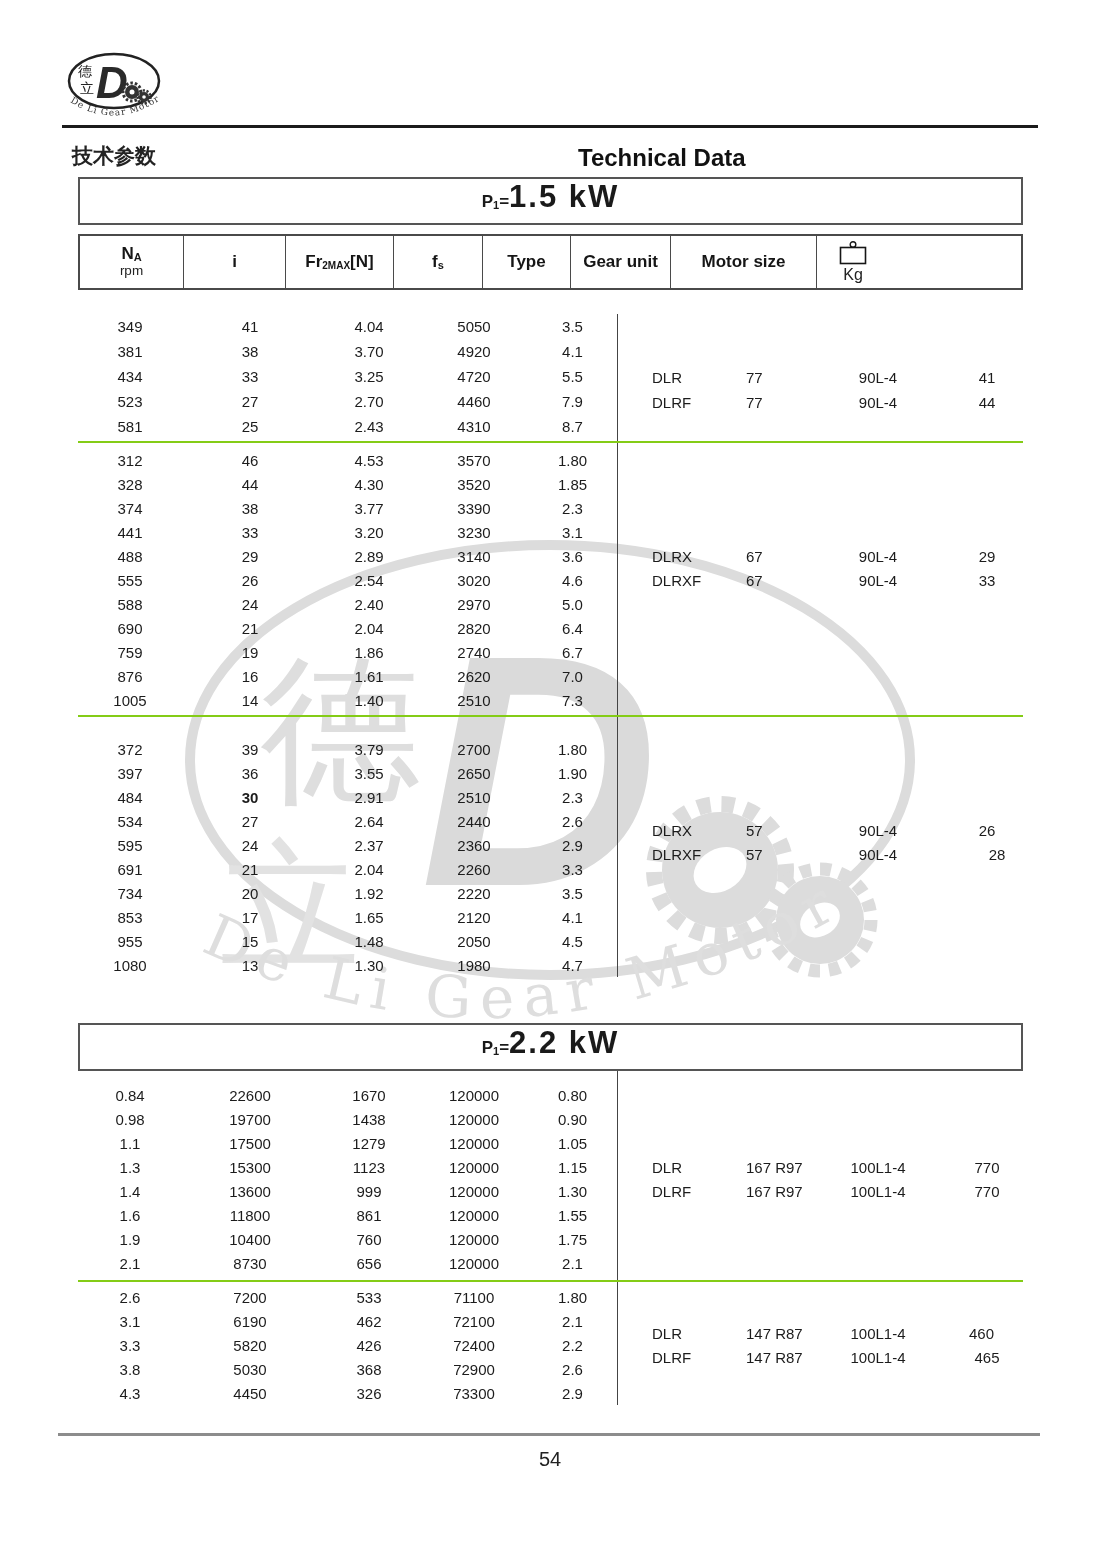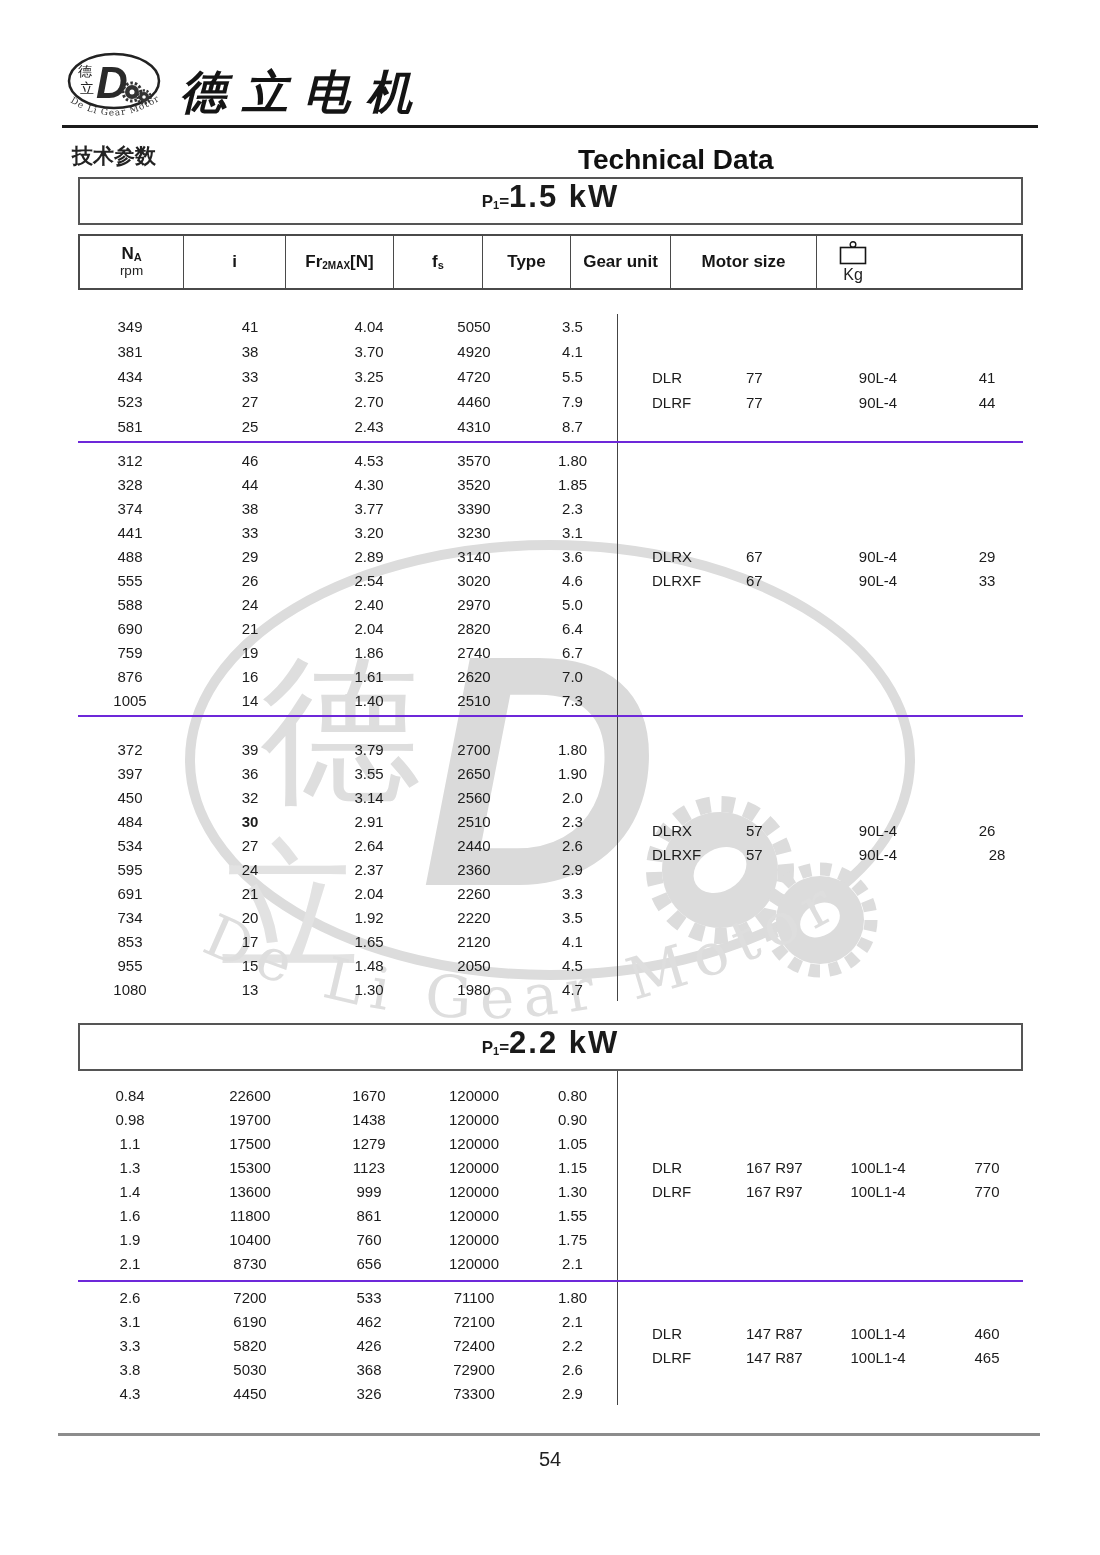--- a/index.html
+++ b/index.html
@@ -7,42 +7,42 @@
         font-family:"Liberation Sans",sans-serif;color:#1a1a1a;}
   .layer{position:absolute;z-index:2;}
   
   .wm{position:absolute;left:160px;top:535px;z-index:1;}
   
   .logo{left:66px;top:52px;}
   .brand{left:180px;top:62px;font-family:"DejaVu Serif","Liberation Serif",serif;
          font-size:46px;font-weight:900;letter-spacing:16px;color:#141414;font-style:italic;}
   .toprule{left:62px;top:125px;width:976px;height:3px;background:#1b1b1b;}
   .h-cn{left:72px;top:142px;font-size:21px;font-weight:bold;color:#222;}
-  .h-en{left:578px;top:144px;font-size:28px;font-weight:bold;color:#111;}
+  .h-en{left:578px;top:144px;font-size:24px;font-weight:bold;color:#111;}
   
   .section{position:absolute;left:78px;width:945px;}
   .sec0{top:177px;} .sec1{top:1023px;}
   .power-box{box-sizing:border-box;height:48px;border:2px solid #555;
              display:flex;align-items:baseline;justify-content:center;background:#fff;}
   .pt-small{font-size:17px;font-weight:bold;}
   .pt-sub{font-size:11px;font-weight:bold;position:relative;top:2px;}
   .pt-big{font-size:31px;font-weight:800;letter-spacing:2px;}
   
   .colhead{box-sizing:border-box;margin-top:9px;height:56px;border:2px solid #4a4a4a;
            display:flex;background:#fff;}
   .ch-cell{box-sizing:border-box;border-right:1px solid #4a4a4a;display:flex;flex-direction:column;
            align-items:center;justify-content:center;line-height:1.1;}
   .ch-cell:last-child{border-right:none;}
   .ch-main{font-size:17px;font-weight:bold;color:#161616;}
   .csub{font-size:11px;font-weight:bold;position:relative;top:2px;}
   .ch-unit{font-size:13.5px;color:#222;margin-top:1px;}
   
   .data-area{position:relative;}
   .block{position:relative;}
-  .block.sep{border-bottom:2px solid #6d28d9;}
+  .block.sep{border-bottom:2px solid #84cc16;}
   .drow{display:flex;}
   .dcell{box-sizing:border-box;text-align:center;font-size:15px;color:#1c1c1c;
          display:flex;align-items:center;justify-content:center;}
   .vline{position:absolute;top:0;bottom:0;width:1px;background:#444;}
   .typebox{position:absolute;right:0;}
   .trow{position:relative;}
   .tspan{position:absolute;font-size:15px;color:#1c1c1c;top:50%;transform:translateY(-50%);}
   
   .footrule{left:58px;top:1433px;width:982px;height:3px;background:#8c8c8c;}
   .pagenum{left:0;top:1448px;width:1100px;text-align:center;font-size:20px;color:#222;}
@@ -83,21 +83,20 @@
       <circle cx="78" cy="45" r="5" fill="#333"></circle>
       <circle cx="78" cy="45" r="6.5" fill="none" stroke="#333" stroke-width="2.5" stroke-dasharray="2 1.6"></circle>
       <circle cx="78" cy="45" r="1.8" fill="#fff"></circle>
     </g>
     <path id="logo-arc" d="M 4,50 Q 48,78 94,48" fill="none" stroke="none"></path>
     <text font-size="9" fill="#333" font-family="DejaVu Serif,serif" letter-spacing="1">
       <textPath href="#logo-arc">De Li Gear Motor</textPath>
     </text>
   </svg>
 
-  <div class="layer brand">德立电机</div>
   <div class="layer toprule"></div>
   <div class="layer h-cn">技术参数</div>
   <div class="layer h-en">Technical Data</div>
 
   <div class="layer section sec0">
     <div class="power-box">
       <span class="pt-small"><span>P</span><span class="pt-sub">1</span><span>=</span></span>
         <span class="pt-big">1.5 kW</span>
     </div>
 
@@ -289,27 +288,20 @@
             <div class="dcell" style="width: 89px;">1.80</div>
           </div>
           <div class="drow" style="height: 24px;">
             <div class="dcell" style="width: 104px;">397</div>
             <div class="dcell" style="width: 136px;">36</div>
             <div class="dcell" style="width: 102px;">3.55</div>
             <div class="dcell" style="width: 108px;">2650</div>
             <div class="dcell" style="width: 89px;">1.90</div>
           </div>
           <div class="drow" style="height: 24px;">
-            <div class="dcell" style="width: 104px;">450</div>
-            <div class="dcell" style="width: 136px;">32</div>
-            <div class="dcell" style="width: 102px;">3.14</div>
-            <div class="dcell" style="width: 108px;">2560</div>
-            <div class="dcell" style="width: 89px;">2.0</div>
-          </div>
-          <div class="drow" style="height: 24px;">
             <div class="dcell" style="width: 104px;">484</div>
             <div class="dcell" style="width: 136px; font-weight: bold;">30</div>
             <div class="dcell" style="width: 102px;">2.91</div>
             <div class="dcell" style="width: 108px;">2510</div>
             <div class="dcell" style="width: 89px;">2.3</div>
           </div>
           <div class="drow" style="height: 24px;">
             <div class="dcell" style="width: 104px;">534</div>
             <div class="dcell" style="width: 136px;">27</div>
             <div class="dcell" style="width: 102px;">2.64</div>
@@ -491,21 +483,21 @@
             <div class="dcell" style="width: 102px;">326</div>
             <div class="dcell" style="width: 108px;">73300</div>
             <div class="dcell" style="width: 89px;">2.9</div>
           </div>
           <div class="vline" style="left: 539px;"></div>
           <div class="typebox" style="left: 539px; top: 39px;">
             <div class="trow" style="height: 24px;">
               <span class="tspan" style="left: 35px; width: 94px;">DLR</span>
               <span class="tspan" style="left: 129px;">147 R87</span>
               <span class="tspan" style="left: 188px; width: 146px; text-align: center;">100L1-4</span>
-              <span class="tspan" style="left: 334px; width: 72px; text-align: center;">460</span>
+              <span class="tspan" style="left: 352px; width: 72px; ">460</span>
             </div>
             <div class="trow" style="height: 24px;">
               <span class="tspan" style="left: 35px; width: 94px;">DLRF</span>
               <span class="tspan" style="left: 129px;">147 R87</span>
               <span class="tspan" style="left: 188px; width: 146px; text-align: center;">100L1-4</span>
               <span class="tspan" style="left: 334px; width: 72px; text-align: center;">465</span>
             </div>
           </div>
         </div>
       </div>

